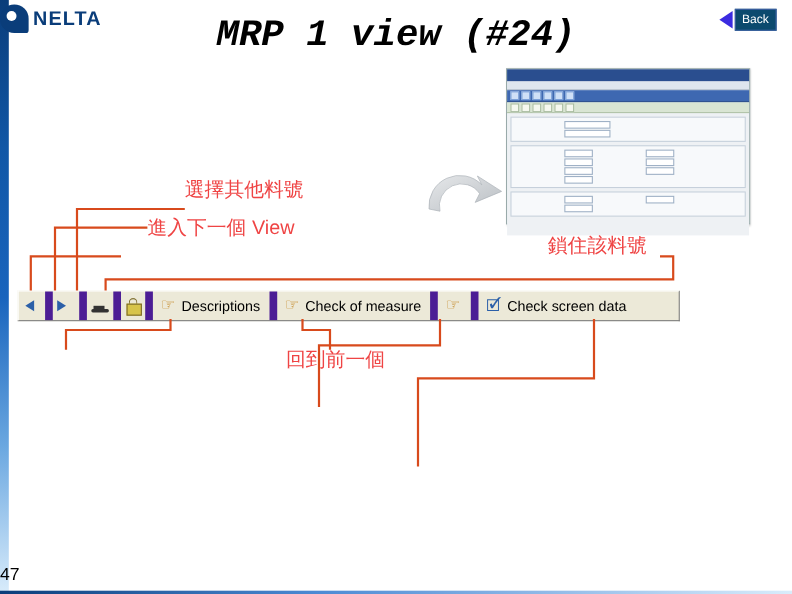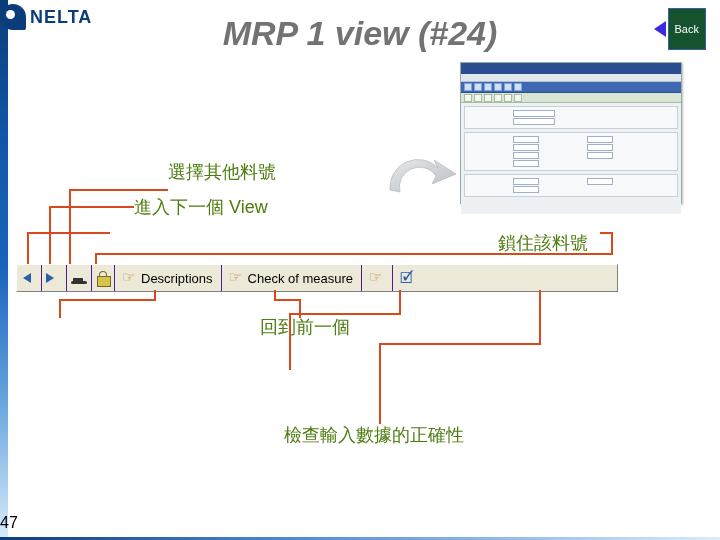--- a/index.html
+++ b/index.html
@@ -2,44 +2,44 @@
 <html><head>
 <meta charset="utf-8">
 <style>
   html,body{margin:0;padding:0;width:720px;height:540px;background:#fff;font-family:"Microsoft JhengHei",Arial,sans-serif;overflow:hidden}
   .slide{position:relative;width:720px;height:540px}
   .sidebar-gradient{position:absolute;left:0;top:0;width:8px;height:540px;background:linear-gradient(180deg,#0a3d7a 0%,#1157a6 25%,#1964bd 50%,#6aa7e0 75%,#d9ecfb 100%)}
   .logo{position:absolute;left:0;top:4px;display:flex;align-items:center}
   .logo-mark{width:26px;height:26px;background:#0a3d7a;border-radius:50% 50% 10% 50%;position:relative;margin-right:4px}
   .logo-mark:before{content:"";position:absolute;left:6px;top:6px;width:9px;height:9px;border-radius:50%;background:#fff}
   .logo-text{font-weight:700;color:#0a3d7a;font-size:18px;letter-spacing:1px;font-family:Arial,sans-serif}
-  .title{position:absolute;left:0;right:0;top:14px;text-align:center;font-family:Liberation Sans, sans-serif;font-size:34px;font-style:italic;font-weight:700;color:#737373}
+  .title{position:absolute;left:0;right:0;top:14px;text-align:center;font-family:Liberation Mono, monospace;font-size:34px;font-style:italic;font-weight:700;color:#000000}
   .back{position:absolute;right:14px;top:8px;display:flex;align-items:center}
   .back-arrow{width:0;height:0;border-top:8px solid transparent;border-bottom:8px solid transparent;border-right:12px solid #3b2be0;margin-right:2px}
-  .back-text{background:#14532d;color:#fff;font-size:11px;padding:14px 6px;border:1px solid #3a5fa0}
+  .back-text{background:#0c4a6e;color:#fff;font-size:11px;padding:3px 6px;border:1px solid #3a5fa0}
   
   .sap{position:absolute;left:460px;top:62px;width:220px;height:140px;border:1px solid #9aa;background:#e9edf1;font-size:4px;color:#333;box-shadow:1px 1px 2px rgba(0,0,0,.25)}
   .sap-title{height:9px;background:#2a4e8f;color:#fff;padding:1px 3px;font-size:5px}
   .sap-menu{height:7px;background:#dfe6ee;border-bottom:1px solid #b8c2cf}
   .sap-appbar{height:10px;background:#3e68b1;border-bottom:1px solid #2d4e88;display:flex;align-items:center;padding:0 3px;gap:2px}
   .sap-ico{width:6px;height:6px;background:#cfe0f7;border:1px solid #7da1d8}
   .sap-toolbar{height:9px;background:#d9e5d3;border-bottom:1px solid #a9bca0;display:flex;align-items:center;padding:0 3px;gap:2px}
   .sap-tico{width:6px;height:6px;background:#f5f8ef;border:1px solid #a9bca0}
   .sap-body{display:flex;flex-direction:column;gap:3px;padding:3px;background:#eef1f4;height:calc(100% - 35px)}
   .sap-panel{background:#f7f9fb;border:1px solid #c6d0db;padding:2px 3px}
   .sap-row{display:flex;gap:3px;margin:1px 0}
   .sap-lbl{width:42px;color:#334}
   .sap-inp{height:5px;background:#fff;border:1px solid #9fb1c6;flex:0 0 40px}
   
   .arrow-curve{position:absolute;left:378px;top:150px;width:80px;height:60px}
   
-  .ann{position:absolute;font-size:18px;color:#4d7c0f;font-weight:400;line-height:1.25}
+  .ann{position:absolute;font-size:18px;color:#ef4444;font-weight:400;line-height:1.25}
   
   .tbwrap{position:absolute;left:16px;top:264px;width:600px;height:26px;background:#ece9d8;border-top:1px solid #fff;border-left:1px solid #fff;border-right:1px solid #808080;border-bottom:1px solid #808080;display:flex;align-items:stretch}
-  .tb-btn{display:flex;align-items:center;gap:4px;padding:0 8px;border-right:1px solid #4c1d95;font-family:"Arial",sans-serif;font-size:13px;color:#000}
+  .tb-btn{display:flex;align-items:center;gap:4px;padding:0 8px;border-right:7px solid #4c1d95;font-family:"Arial",sans-serif;font-size:13px;color:#000}
   .tb-arrow{width:16px;height:16px;position:relative}
   .tb-arrow.left:before{content:"";position:absolute;left:2px;top:3px;width:0;height:0;border-top:5px solid transparent;border-bottom:5px solid transparent;border-right:8px solid #2b5fa8}
   .tb-arrow.right:before{content:"";position:absolute;left:0;top:3px;width:0;height:0;border-top:5px solid transparent;border-bottom:5px solid transparent;border-left:8px solid #2b5fa8}
   .tb-hat{width:16px;height:14px;position:relative}
   .tb-hat:before{content:"";position:absolute;left:2px;top:7px;width:10px;height:5px;background:#333}
   .tb-hat:after{content:"";position:absolute;left:0;top:10px;width:16px;height:3px;background:#333;border-radius:2px}
   .tb-lock{width:12px;height:14px;position:relative}
   .tb-lock:before{content:"";position:absolute;left:2px;top:0;width:6px;height:6px;border:1px solid #7a6a2a;border-bottom:none;border-radius:4px 4px 0 0}
   .tb-lock:after{content:"";position:absolute;left:0;top:5px;width:12px;height:9px;background:#d7c44a;border:1px solid #7a6a2a}
   .tb-hand{width:14px;height:14px;position:relative}
@@ -145,23 +145,22 @@
       <linearGradient id="g1" x1="0" y1="0" x2="1" y2="1">
         <stop offset="0%" stop-color="#e6e8ea"></stop>
           <stop offset="100%" stop-color="#b9bec3"></stop>
       </linearGradient>
     </defs>
     <path d="M12 40 A 28 28 0 0 1 60 18 L56 10 L78 24 L54 34 L58 26 A 20 20 0 0 0 22 42 Z" fill="url(#g1)" stroke="#aab0b6" stroke-width="0.6"></path>
   </svg>
 
   <div class="ann" style="left:168px;top:161px;width:140px">選擇其他料號</div>
   <div class="ann" style="left:134px;top:196px">進入下一個 View</div>
-  <div class="ann" style="left:498px;top:232px">鎖住該料號</div>
+  <div class="ann" style="left:498px;top:212px">鎖住該料號</div>
   <div class="ann" style="left:260px;top:316px">回到前一個</div>
-  <div class="ann" style="left:284px;top:424px;width:220px">檢查輸入數據的正確性</div>
 
   <div class="tbwrap">
     <div class="tb-btn" style="padding:0 4px">
       <span class="tb-arrow left"></span>
     </div>
     <div class="tb-btn" style="padding:0 4px">
       <span class="tb-arrow right"></span>
     </div>
     <div class="tb-btn" style="padding:0 4px">
       <span class="tb-hat"></span>
@@ -175,20 +174,21 @@
     </div>
     <div class="tb-btn">
       <span class="tb-hand"></span>
       <span>Check of measure</span>
     </div>
     <div class="tb-btn">
       <span class="tb-hand"></span>
     </div>
     <div class="tb-btn" style="border-right:none">
       <span class="tb-check"></span>
+      <span>Check screen data</span>
     </div>
   </div>
 
   <svg class="connectors">
     <g stroke="#d84a1c" stroke-width="2" fill="none">
 
       <path d="M168 190 L70 190 L70 264"></path>
 
       <path d="M134 207 L50 207 L50 264"></path>
 

